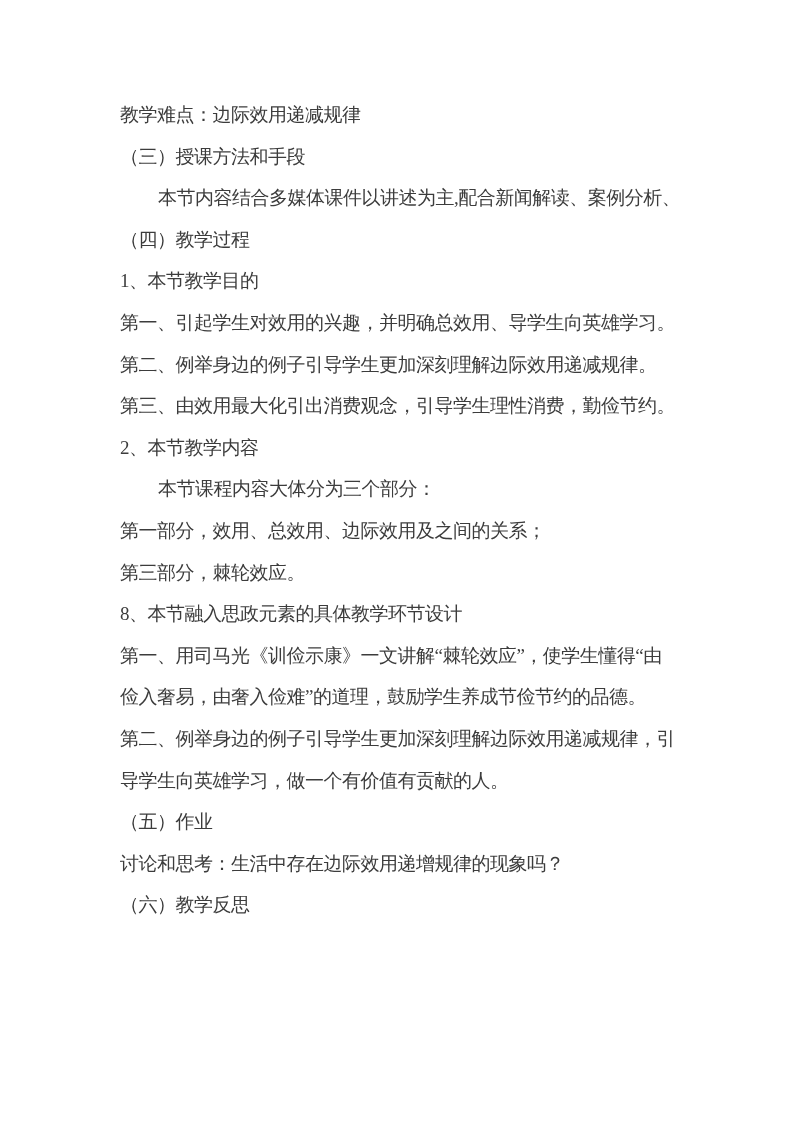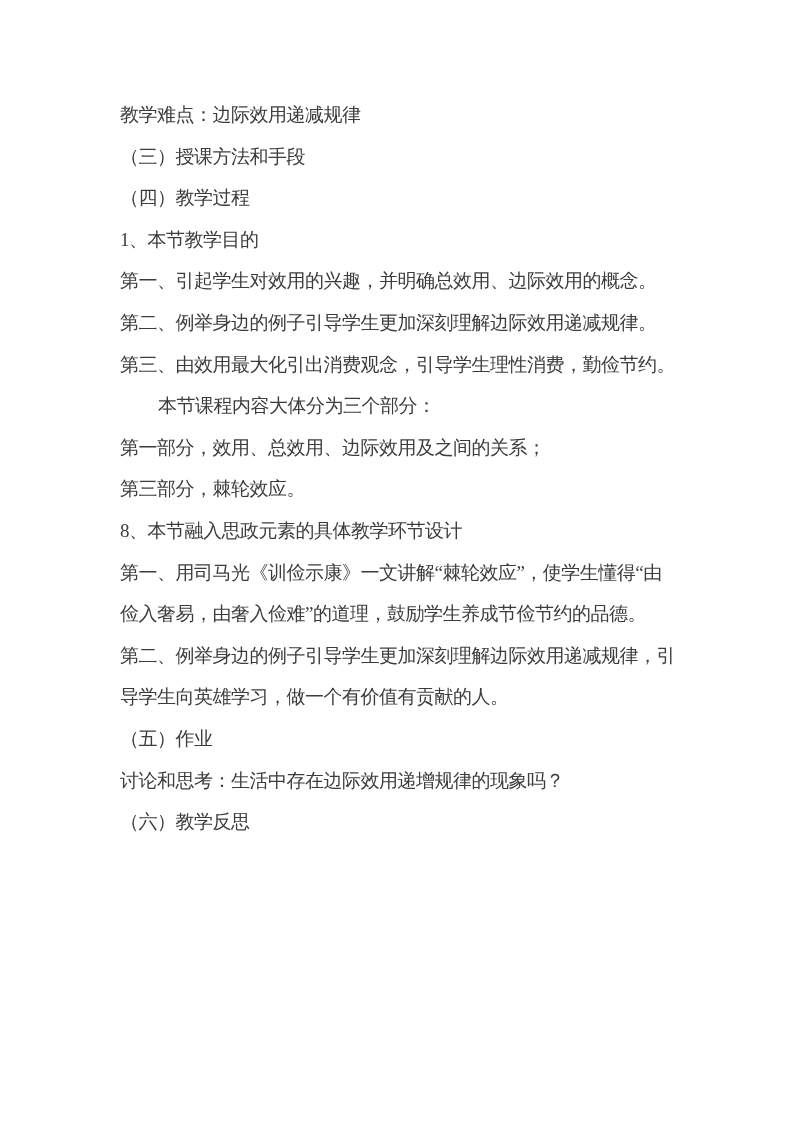--- a/index.html
+++ b/index.html
@@ -38,25 +38,27 @@
     padding-left: 38px;
   }
 </style>
 </head>
 <body>
 
 <div class="page">
   <div class="content">
     <div class="line">教学难点：边际效用递减规律</div>
     <div class="line">（三）授课方法和手段</div>
+    <div class="line indent">本节内容结合多媒体课件以讲述为主,配合新闻解读、案例分析、</div>
     <div class="line">（四）教学过程</div>
     <div class="line">1、本节教学目的</div>
-    <div class="line">第一、引起学生对效用的兴趣，并明确总效用、边际效用的概念。</div>
+    <div class="line">第一、引起学生对效用的兴趣，并明确总效用、导学生向英雄学习。</div>
     <div class="line">第二、例举身边的例子引导学生更加深刻理解边际效用递减规律。</div>
     <div class="line">第三、由效用最大化引出消费观念，引导学生理性消费，勤俭节约。</div>
+    <div class="line">2、本节教学内容</div>
     <div class="line indent">本节课程内容大体分为三个部分：</div>
     <div class="line">第一部分，效用、总效用、边际效用及之间的关系；</div>
     <div class="line">第三部分，棘轮效应。</div>
     <div class="line">8、本节融入思政元素的具体教学环节设计</div>
     <div class="line">第一、用司马光《训俭示康》一文讲解“棘轮效应”，使学生懂得“由</div>
     <div class="line">俭入奢易，由奢入俭难”的道理，鼓励学生养成节俭节约的品德。</div>
     <div class="line">第二、例举身边的例子引导学生更加深刻理解边际效用递减规律，引</div>
     <div class="line">导学生向英雄学习，做一个有价值有贡献的人。</div>
     <div class="line">（五）作业</div>
     <div class="line">讨论和思考：生活中存在边际效用递增规律的现象吗？</div>

